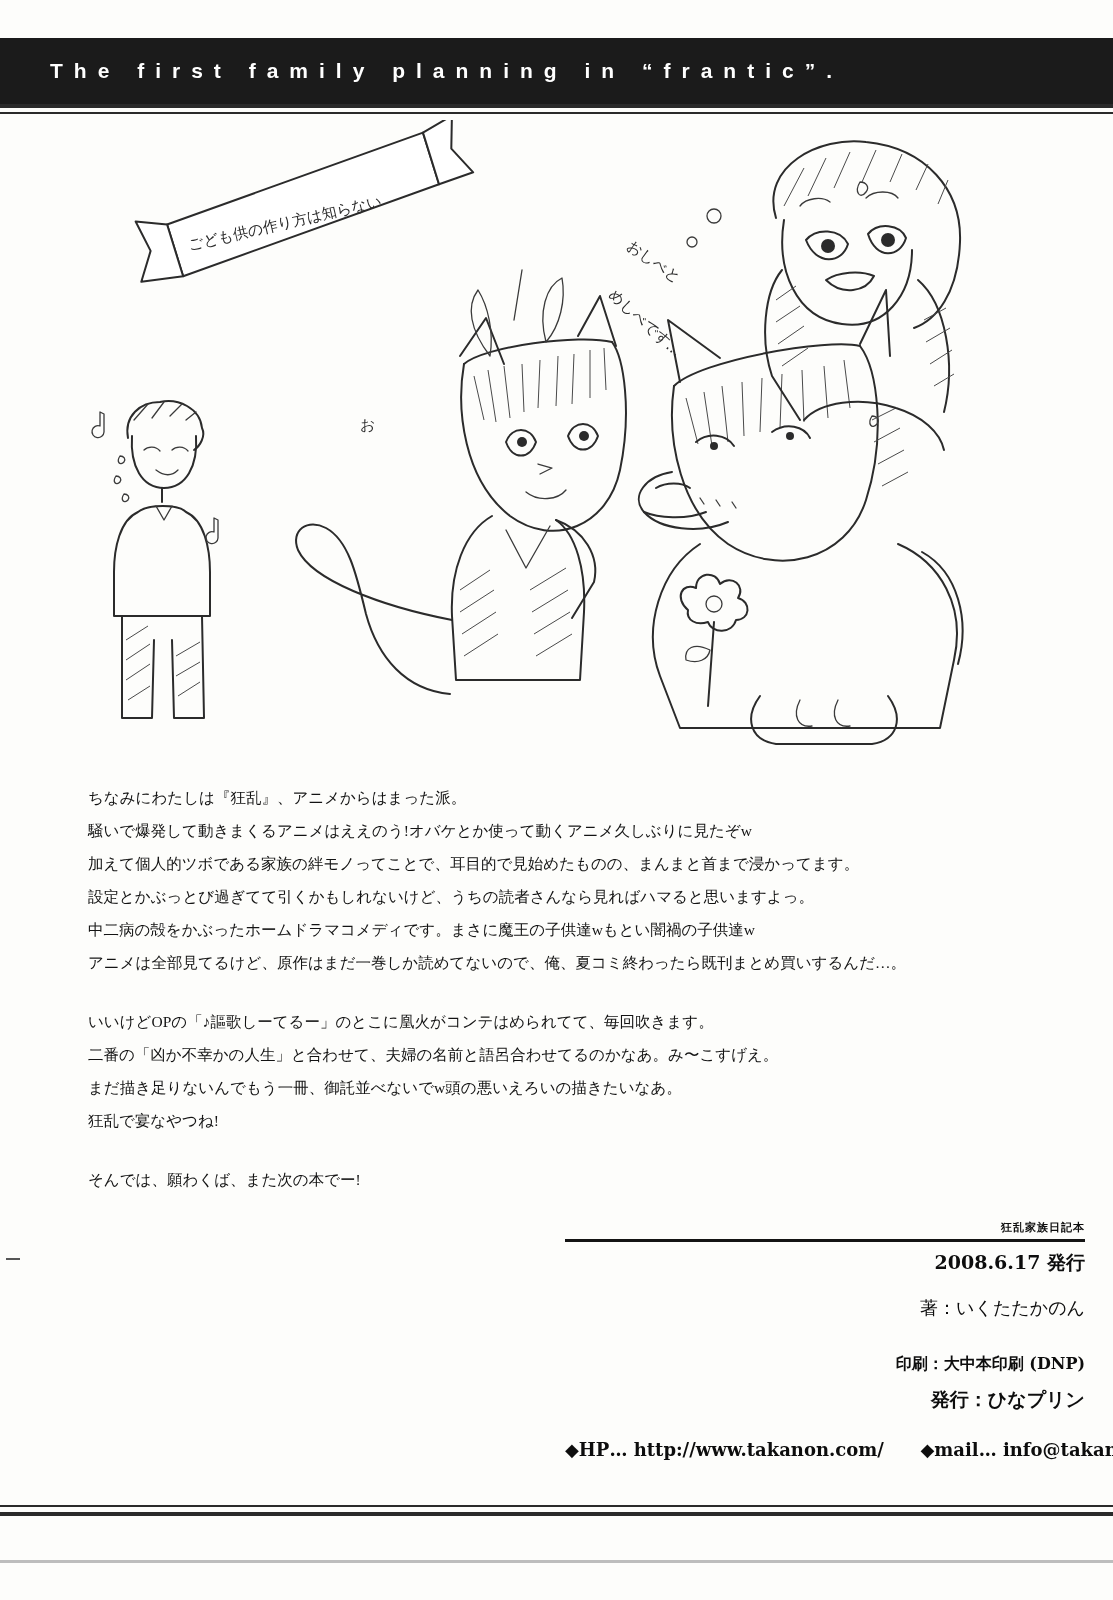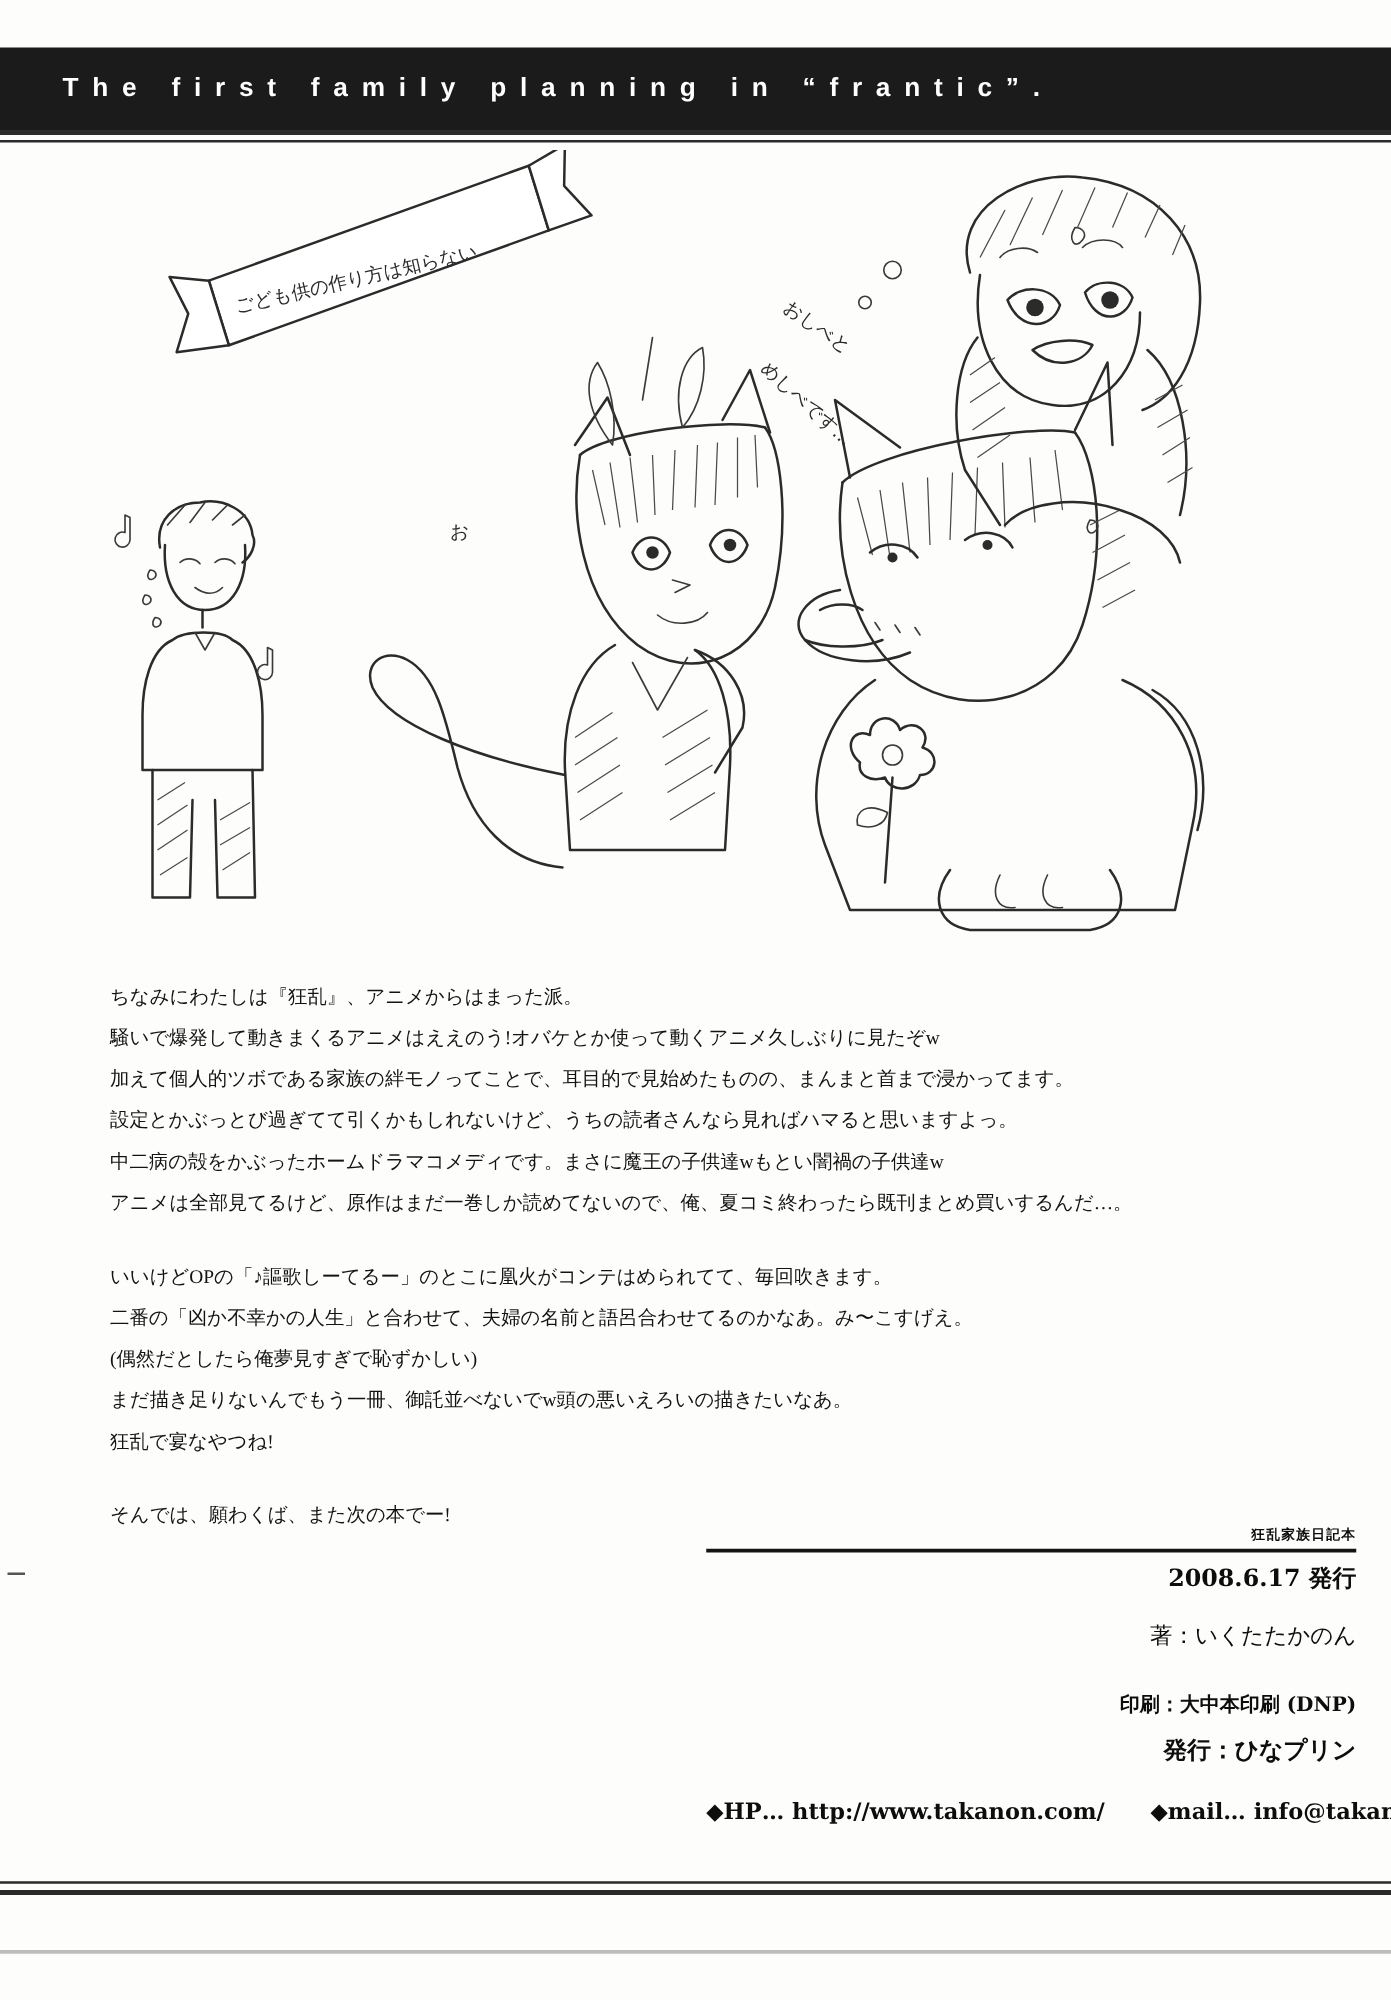--- a/index.html
+++ b/index.html
@@ -321,21 +321,20 @@
   <div class="body-text">
     <p>ちなみにわたしは『狂乱』、アニメからはまった派。</p>
     <p>騒いで爆発して動きまくるアニメはええのう!オバケとか使って動くアニメ久しぶりに見たぞw</p>
     <p>加えて個人的ツボである家族の絆モノってことで、耳目的で見始めたものの、まんまと首まで浸かってます。</p>
     <p>設定とかぶっとび過ぎてて引くかもしれないけど、うちの読者さんなら見ればハマると思いますよっ。</p>
     <p>中二病の殻をかぶったホームドラマコメディです。まさに魔王の子供達wもとい闇禍の子供達w</p>
     <p>アニメは全部見てるけど、原作はまだ一巻しか読めてないので、俺、夏コミ終わったら既刊まとめ買いするんだ…。</p>
     <div class="para-gap"></div>
     <p>いいけどOPの「♪謳歌しーてるー」のとこに凰火がコンテはめられてて、毎回吹きます。</p>
     <p>二番の「凶か不幸かの人生」と合わせて、夫婦の名前と語呂合わせてるのかなあ。み〜こすげえ。</p>
-    <p>(偶然だとしたら俺夢見すぎで恥ずかしい)</p>
     <p>まだ描き足りないんでもう一冊、御託並べないでw頭の悪いえろいの描きたいなあ。</p>
     <p>狂乱で宴なやつね!</p>
     <div class="para-gap"></div>
     <p>そんでは、願わくば、また次の本でー!</p>
   </div>
 
   <div class="colophon">
     <div class="colophon-series">狂乱家族日記本</div>
     <div class="colophon-rule"></div>
     <div class="colophon-date">2008.6.17 発行</div>

